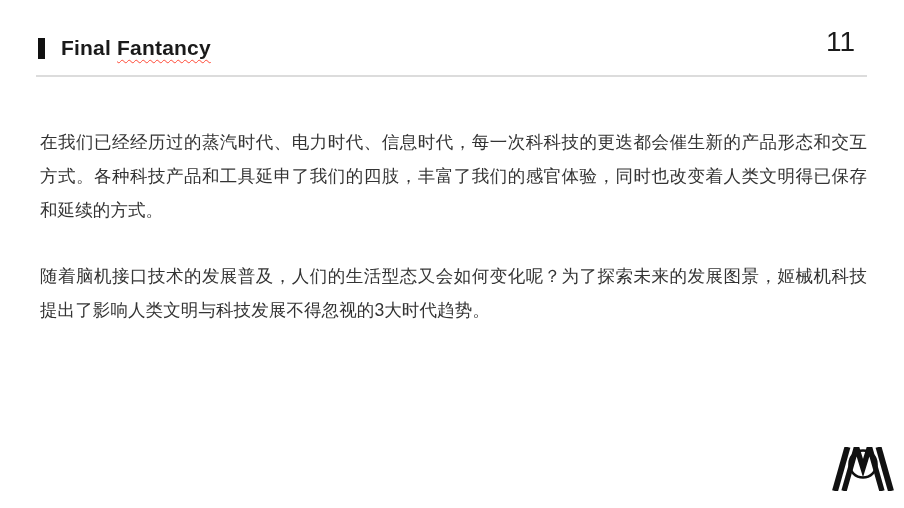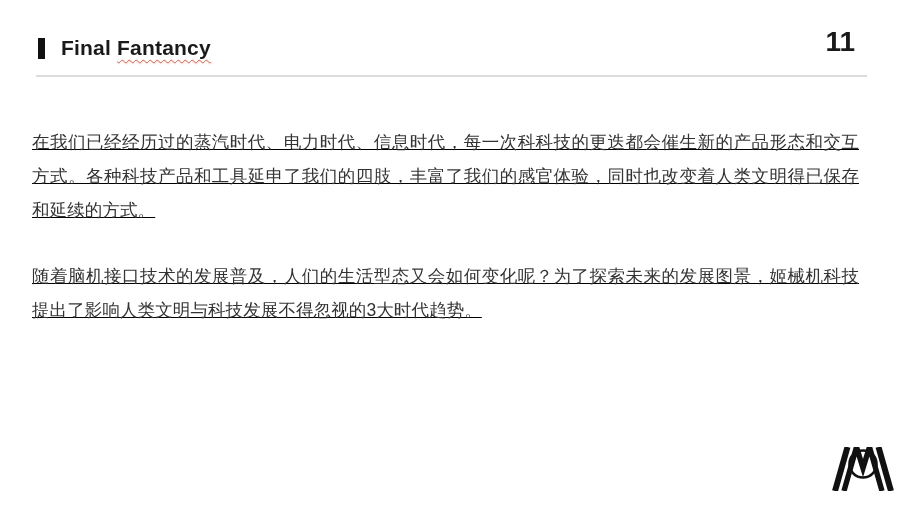--- a/index.html
+++ b/index.html
@@ -41,37 +41,36 @@
     text-decoration: underline;
     text-decoration-style: wavy;
     text-decoration-color: #ff4936;
     text-decoration-thickness: 1px;
     text-underline-offset: 4px;
   }
   .page-number {
     position: absolute;
     top: 28px; right: 49px;
     font-size: 28px;
-    font-weight: 700;
+    font-weight: 400;
     color: #1a1a1a;
     line-height: 1;
   }
   .header-divider {
     position: absolute;
     left: 36px; top: 75px;
     width: 831px; height: 2px;
     background: #dcdcdc;
   }
 
   
   .body-text {
     position: absolute;
-    left: 32px; top: 125px;
+    left: 40px; top: 125px;
     width: 827px;
-    text-decoration: underline;
   }
   .body-text p {
     margin: 0;
     font-size: 17.5px;
     line-height: 34px;
     color: #333333;
     letter-spacing: 0.1px;
     text-align: justify;
     text-justify: inter-ideograph;
   }

